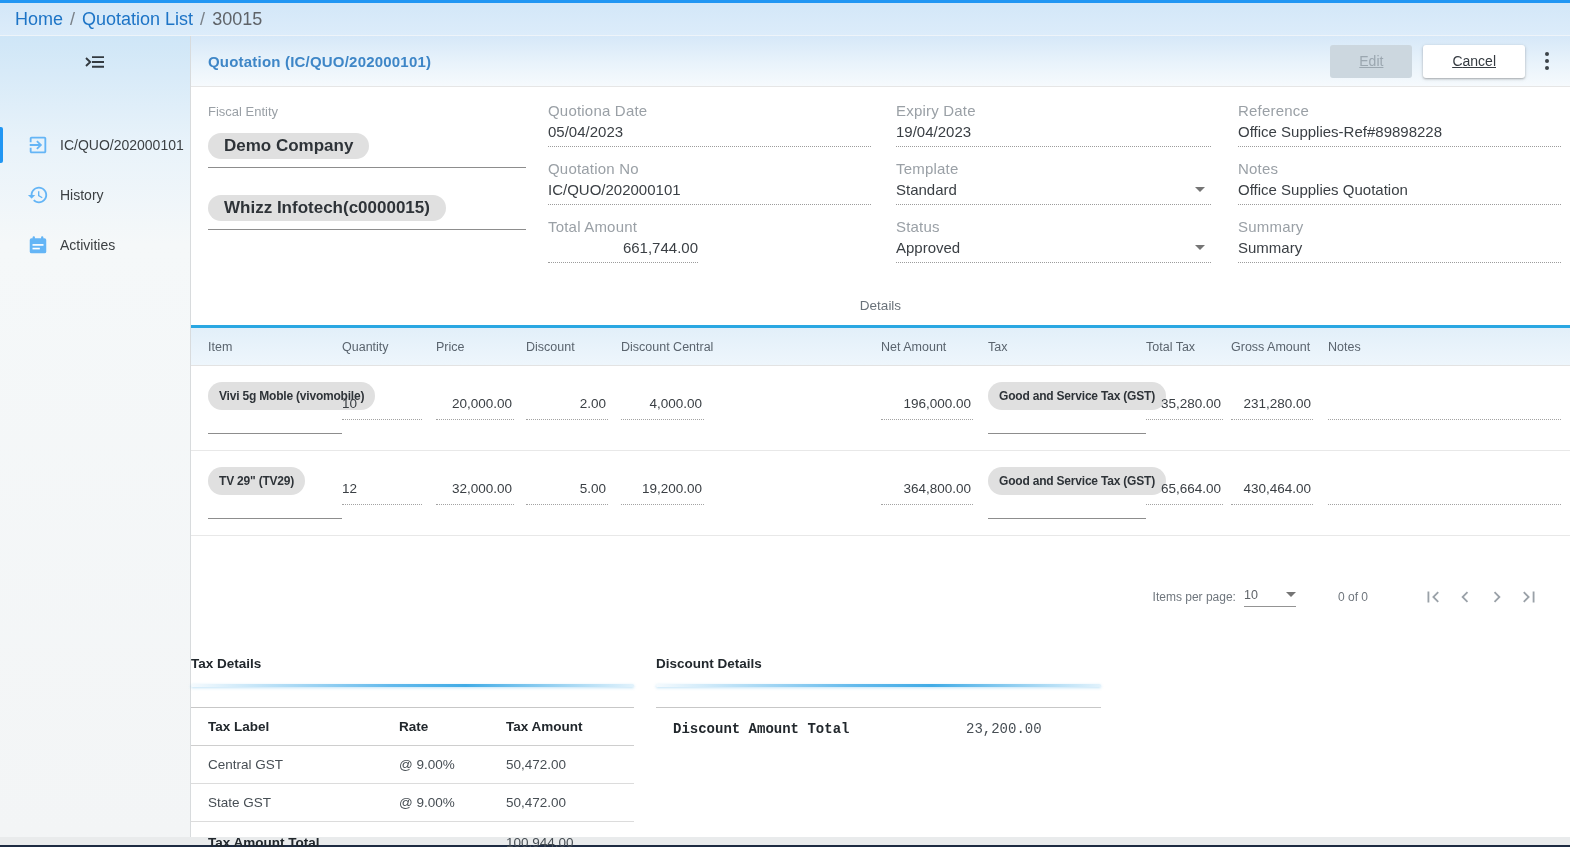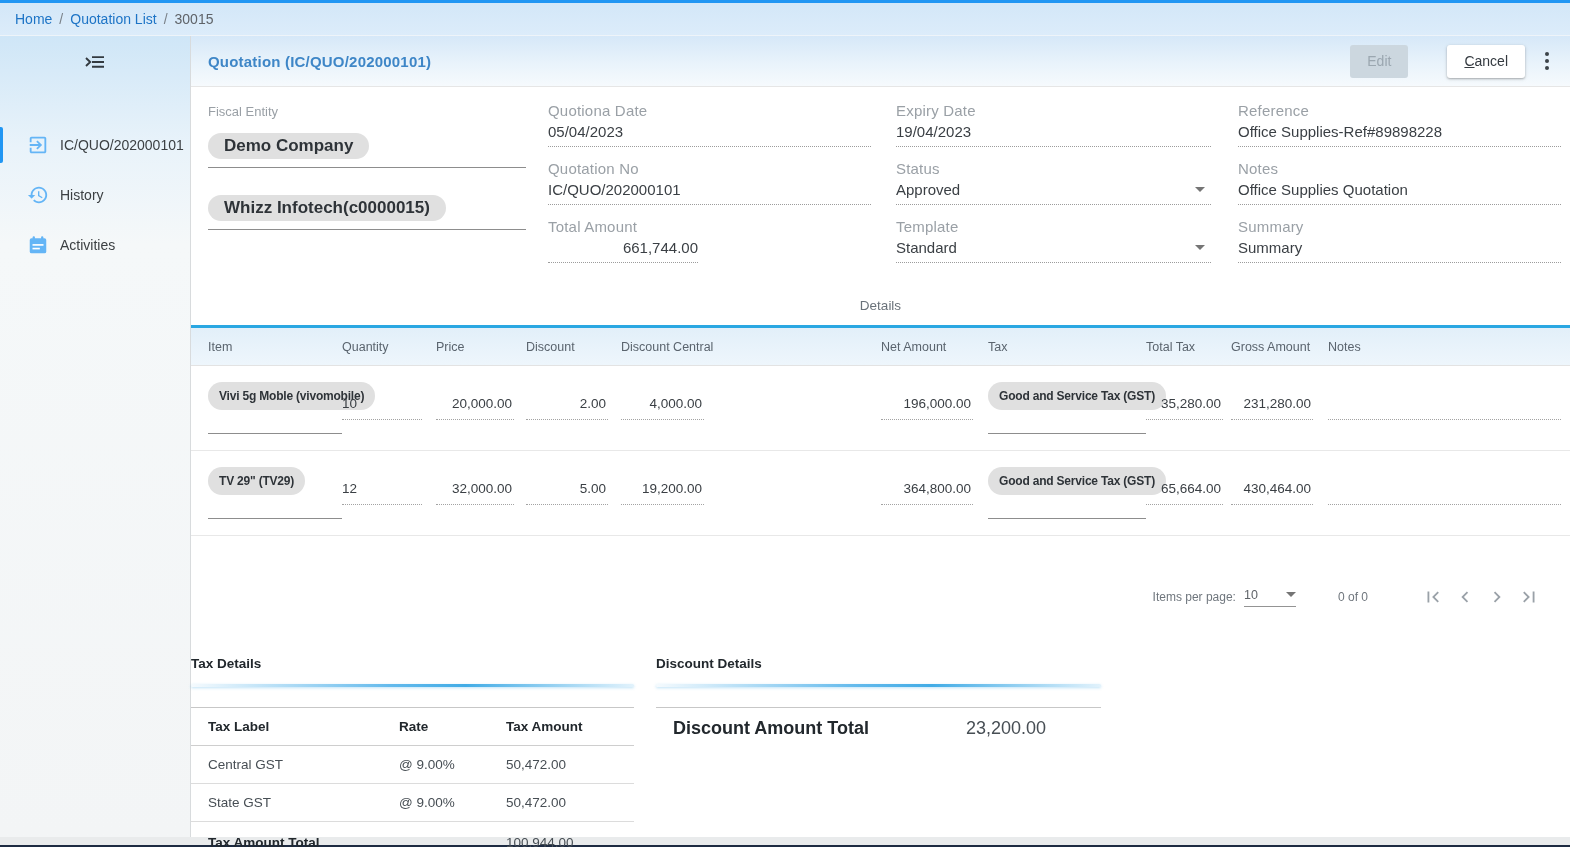--- a/index.html
+++ b/index.html
@@ -2,21 +2,21 @@
 <html><head>
 <meta charset="utf-8">
 <style>
   * { margin:0; padding:0; box-sizing:border-box; }
   html,body { width:1570px; height:847px; overflow:hidden;
     font-family:"Liberation Sans", sans-serif; background:#fff; }
 
   
   .top-strip { height:3px; background:#2196f3; }
   .breadcrumb-bar { height:33px; background:linear-gradient(180deg,#d3e7f8,#dcecfa);
-    display:flex; align-items:center; padding-left:15px; font-size:14px;
+    display:flex; align-items:center; padding-left:15px; font-size:18px;
     border-bottom:1px solid #eef4f9; }
   .breadcrumb-bar a { color:#1d74c6; text-decoration:none; cursor:pointer; }
   .breadcrumb-bar .sep { color:#7a8188; margin:0 7px; }
   .breadcrumb-bar .current { color:#5f6368; }
 
   .main-row { display:flex; height:801px; }
 
   
   .sidebar { width:191px; flex:0 0 191px; border-right:1px solid #d8dbdd;
     background:linear-gradient(180deg,#cfe6f7 0%,#e9f3fa 14%,#f5f8f9 26%,#f3f5f6 100%); }
@@ -28,25 +28,25 @@
   .side-icon { width:24px; height:24px; margin-right:10px; display:inline-flex;
     align-items:center; justify-content:center; }
   .side-list { margin-top:28px; }
 
   
   .content { flex:1; background:#fff; position:relative; }
   .page-header { height:51px; background:linear-gradient(180deg,#d6e8f8 0%,#e9f3fb 55%,#f6fafd 100%);
     border-bottom:1px solid #e6e6e6; display:flex; align-items:center; padding:0 14px 0 17px; }
   .page-title { color:#3e86c7; font-weight:bold; font-size:15px; letter-spacing:.2px; }
   .header-actions { margin-left:auto; display:flex; align-items:center; gap:11px; }
-  .btn { border:none; border-radius:3px; font-size:14px; height:33px; padding:0 17px;
-    font-family:"Liberation Sans", sans-serif; cursor:pointer; }
+  .btn { border:none; border-radius:3px; font-size:14px; height:33px; padding:0 29px;
+    font-family:"Liberation Sans", sans-serif; cursor:pointer;text-decoration:underline; }
   .btn-edit { background:#ccd7df; color:#9ba7b0; cursor:default; }
   .btn-cancel { background:#fff; color:#343a40;
-    box-shadow:0 1px 2px rgba(0,0,0,.24), 0 1px 4px rgba(0,0,0,.12);margin-left:28px; }
+    box-shadow:0 1px 2px rgba(0,0,0,.24), 0 1px 4px rgba(0,0,0,.12); }
   .btn-cancel .cancel-text { display:block; }
   .btn-cancel .cancel-text::first-letter { text-decoration:underline; }
   .kebab { width:18px; height:26px; display:flex; flex-direction:column; align-items:center;
     justify-content:center; gap:3px; cursor:pointer; margin-left:2px; }
   .kebab i { width:4px; height:4px; border-radius:50%; background:#3c4348; }
 
   
   .form-grid { display:flex; padding:15px 0 6px 17px; }
   .fcol1 { width:318px; }
   .fcol2 { width:323px; margin-left:22px; }
@@ -104,21 +104,21 @@
   .trow { display:grid; grid-template-columns:191px 108px 1fr; align-items:center; height:38px;
     font-size:13.5px; color:#474e54; border-bottom:1px solid #dcdcdc; }
   .trow.thead { border-top:1px solid #c7c7c7; border-bottom:1px solid #cecece; font-weight:bold;
     color:#22282d; height:39px; }
   .trow.ttotal { height:41px; border-bottom:1px solid #e2e2e2; }
   .trow .tc1 { padding-left:17px; }
   .trow .tc2 { padding-left:17px; }
   .trow .tc3 { padding-left:16px; }
   .bold { font-weight:bold; color:#22282d; }
   .drow2 { display:grid; grid-template-columns:310px 1fr; align-items:center; height:42px;
-    font-size:18px; color:#474e54; border-top:1px solid #c7c7c7; }
+    font-size:14px; color:#474e54; border-top:1px solid #c7c7c7;font-family:Liberation Mono, monospace; }
   .drow2 .tc1 { padding-left:17px; }
 
   .footer-gap { height:8px; background:#e9ebec; }
   .bottom-strip { height:2px; background:#1d2b42; }
 </style>
 </head>
 <body>
 
 <div class="top-strip"></div>
 
@@ -214,30 +214,30 @@
           <div class="fvalue">661,744.00</div>
         </div>
       </div>
 
       <div class="fcol3">
         <div class="field">
           <div class="flabel">Expiry Date</div>
           <div class="fvalue">19/04/2023</div>
         </div>
         <div class="field">
+          <div class="flabel">Template</div>
+          <div class="fvalue">
+              <span>Standard</span>
+              <i class="caret"></i>
+            </div>
+        </div>
+        <div class="field">
           <div class="flabel">Status</div>
           <div class="fvalue">
               <span>Approved</span>
-              <i class="caret"></i>
-            </div>
-        </div>
-        <div class="field">
-          <div class="flabel">Template</div>
-          <div class="fvalue">
-              <span>Standard</span>
               <i class="caret"></i>
             </div>
         </div>
       </div>
 
       <div class="fcol4">
         <div class="field">
           <div class="flabel">Reference</div>
           <div class="fvalue">Office Supplies-Ref#89898228</div>
         </div>

